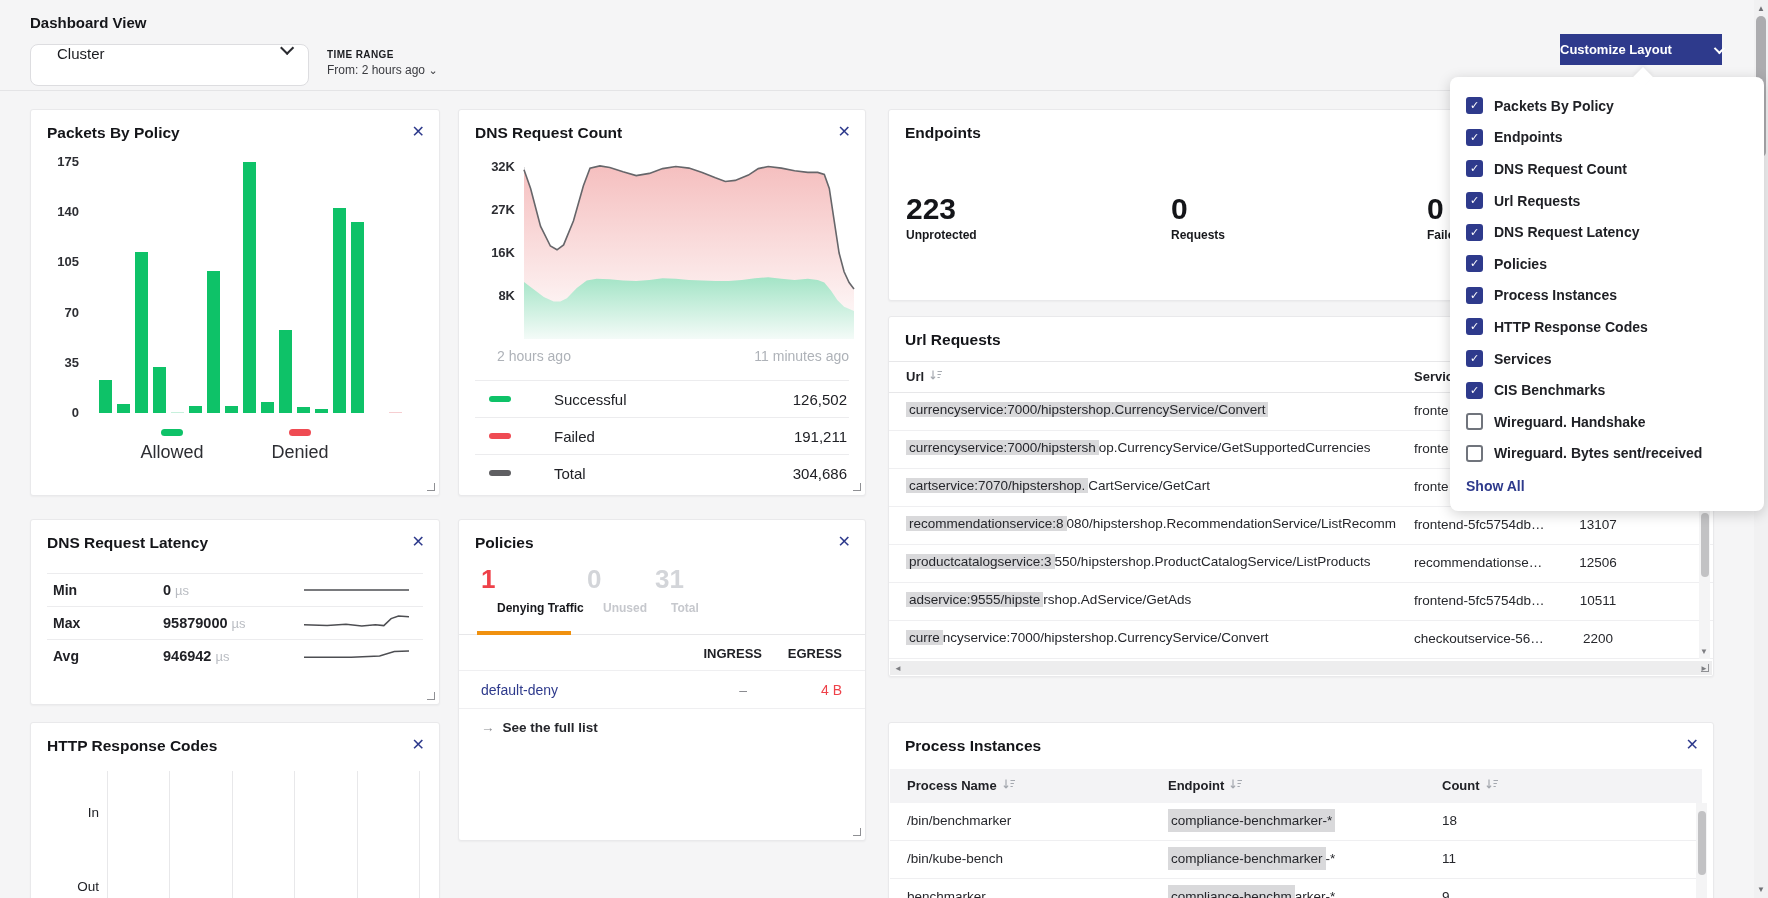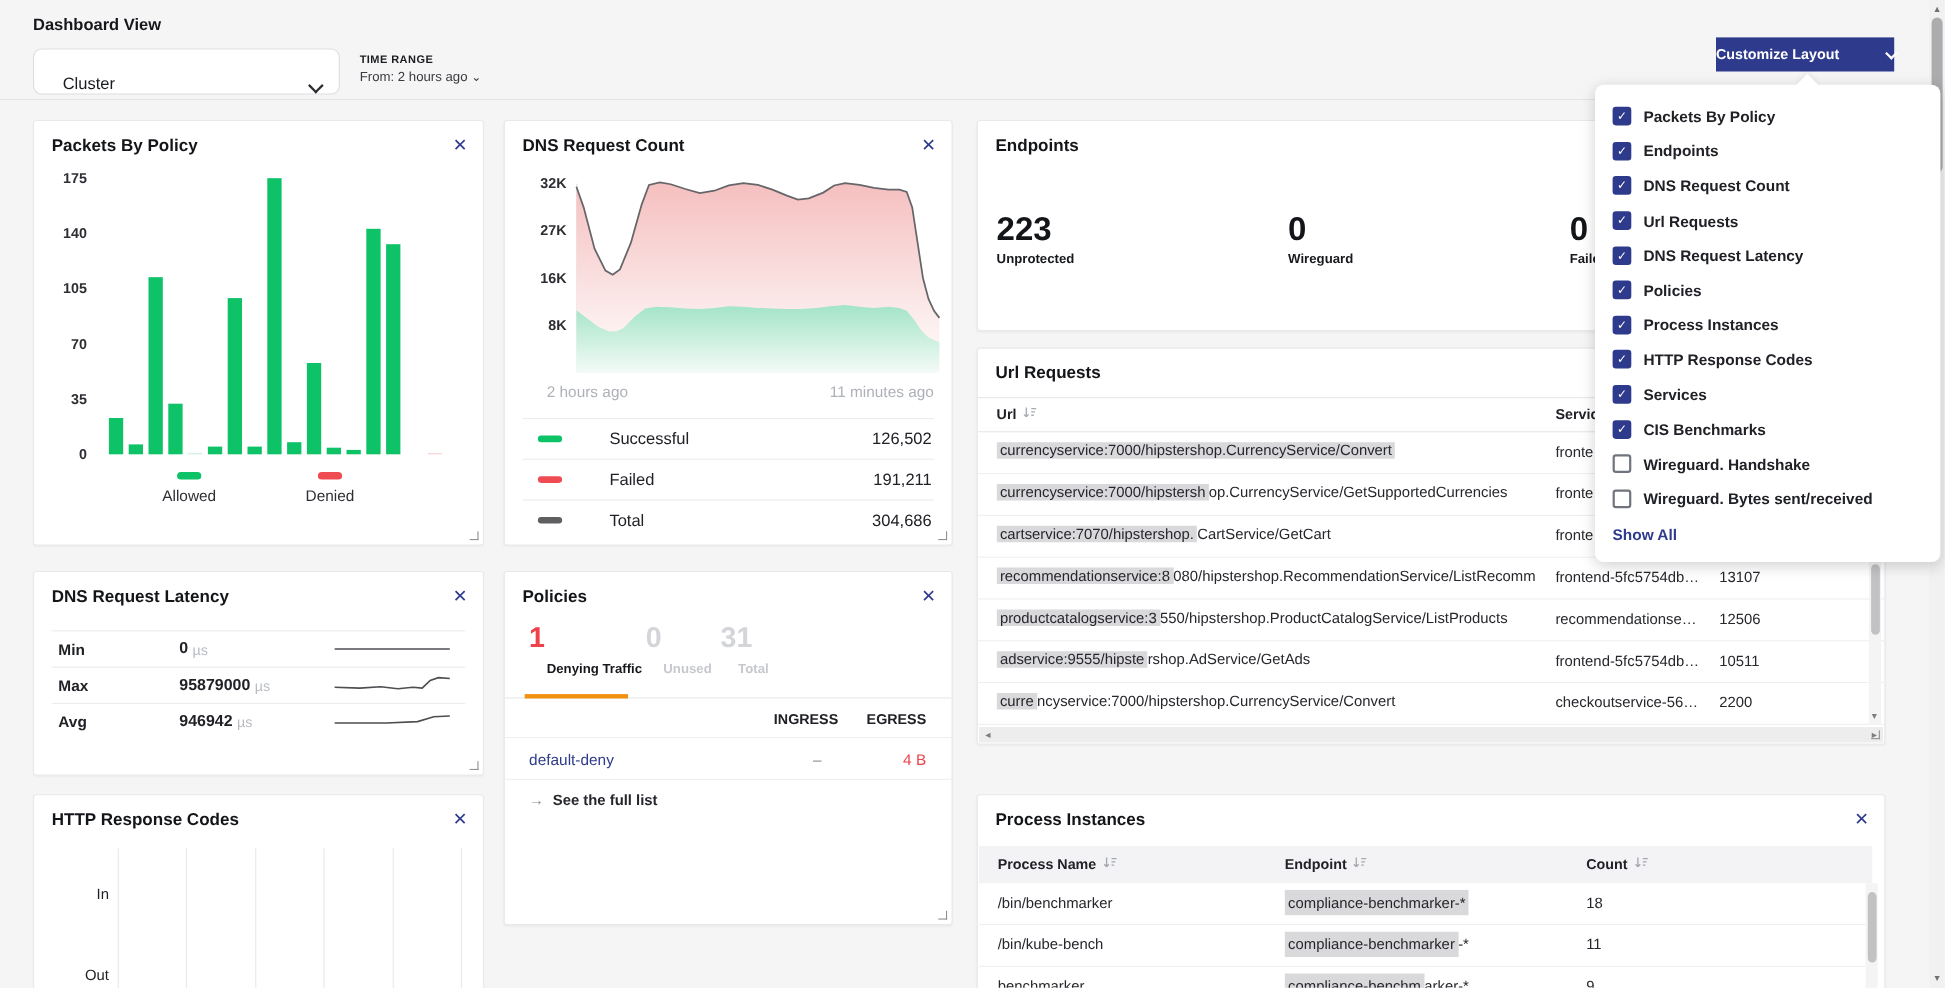--- a/index.html
+++ b/index.html
@@ -3,21 +3,21 @@
 <meta charset="utf-8">
 <style>
   * { margin:0; padding:0; box-sizing:border-box; }
   html,body { width:1768px; height:898px; overflow:hidden; }
   body { background:#f5f5f6; font-family:"Liberation Sans",sans-serif; color:#1b1c20; position:relative; }
   .abs { position:absolute; }
 
   
   #page-title { left:30px; top:14px; font-size:15px; font-weight:700; color:#15161a; }
   #view-select { left:30px; top:44px; width:279px; height:42px; background:#fff; border:1px solid #dddde0;
-                 border-radius:8px; display:flex; align-items:flex-end; padding:0 18px 0 26px; cursor:pointer; }
+                 border-radius:8px; display:flex; align-items:flex-start; padding:0 18px 0 26px; cursor:pointer; }
   #view-select .val { font-size:15px; color:#1b1c20; flex:1; }
   .chev { width:10px; height:10px; border-right:2px solid #2a2b30; border-bottom:2px solid #2a2b30;
           transform:rotate(45deg) translateY(-3px); display:inline-block; }
   #time-range { left:327px; top:49px; }
   #time-range .tr-label { font-size:10px; font-weight:700; letter-spacing:.4px; color:#1b1c20; }
   #time-range .tr-value { font-size:12px; color:#3a3b40; margin-top:3px; }
   #time-range .tr-chev { font-size:11px; color:#3a3b40; }
   #header-divider { left:0; top:90px; width:1768px; height:1px; background:#e4e4e6; }
 
   #customize-btn { left:1560px; top:34px; width:162px; height:31px; background:#2e3a8c; border-radius:0;
@@ -53,21 +53,21 @@
   #card-latency  { left:30px;  top:519px; width:410px; height:186px; }
   #card-policies { left:458px; top:519px; width:408px; height:322px; }
   #card-http     { left:30px;  top:722px; width:410px; height:250px; }
   #card-process  { left:888px; top:722px; width:826px; height:250px; }
 
   
   .ytick { position:absolute; width:48px; text-align:right; font-size:13px; font-weight:600; color:#2d2e33; }
   #pbp-plot { position:absolute; left:60px; top:52px; width:335px; height:251px; }
   #pbp-plot .bar { position:absolute; bottom:0; width:13px; background:#0ec268; }
   .lg-swatch { position:absolute; width:22px; height:7px; border-radius:3.5px; }
-  .lg-label { position:absolute; width:80px; text-align:center; font-size:14px; color:#2d2e33; }
+  .lg-label { position:absolute; width:80px; text-align:center; font-size:18px; color:#2d2e33; }
 
   
   #dns-plot { position:absolute; left:65px; top:57px; width:330px; height:172px; overflow:visible; }
   #dns-axis { position:absolute; left:65px; top:57px; width:1px; height:172px; background:#dcdcde; }
   .xlab { position:absolute; top:238px; font-size:14px; color:#aeb2b8; }
   .leg-row { position:absolute; left:16px; right:16px; height:37px; border-top:1px solid #ececee;
              display:flex; align-items:center; }
   .leg-row .sw { width:22px; height:6px; border-radius:3px; margin-left:14px; }
   .leg-row .nm { font-size:15px; color:#202126; margin-left:43px; flex:1; }
   .leg-row .vl { font-size:15px; color:#202126; margin-right:2px; }
@@ -81,21 +81,21 @@
   .th-txt { font-size:13px; font-weight:700; color:#202126; display:inline-flex; align-items:center; gap:6px; }
   .hl { background:#d9d9db; padding:4px 3px; }
   #url-thead { position:absolute; left:0; top:44px; width:824px; height:32px;
                border-top:1px solid #e7e7e9; border-bottom:1px solid #e7e7e9; }
   #url-rows { position:absolute; left:0; top:76px; width:824px; }
   .url-row { position:relative; height:38px; border-bottom:1px solid #efeff1; }
   .u-url { position:absolute; left:17px; top:9px; width:498px; font-size:13.5px; color:#26272c;
            white-space:nowrap; overflow:hidden; }
   .u-svc { position:absolute; left:525px; top:10px; width:142px; font-size:13.5px; color:#26272c;
            white-space:nowrap; overflow:hidden; }
-  .u-cnt { position:absolute; left:674px; top:10px; width:70px; font-size:13.5px; color:#26272c; }
+  .u-cnt { position:absolute; left:674px; top:10px; width:70px; font-size:13.5px; color:#26272c;text-align:center; }
   .c-url { position:absolute; left:17px; }  .c-svc { position:absolute; left:525px; }  .c-cnt { position:absolute; left:674px; }
   .vscroll { position:absolute; width:11px; background:#f4f4f5; }
   .vthumb { position:absolute; left:1.5px; width:8px; background:#c2c2c4; border-radius:4px; }
   .sarrow { position:absolute; font-size:8px; color:#7d7e82; }
   #url-hscroll { position:absolute; left:1px; top:344px; width:822px; height:14px; background:#ededee; }
 
   
   .lat-row { position:absolute; left:16px; right:16px; height:33px; border-top:1px solid #ececee;
              display:flex; align-items:center; }
   .lat-row .l { width:110px; font-size:14px; font-weight:600; color:#202126; margin-left:6px; }
@@ -305,21 +305,21 @@
 <div class="card" id="card-endpoints">
   <div class="card-title">Endpoints</div>
   <span class="close-x">✕</span>
   <div id="ep-stats">
       <div class="ep-stat" style="left: 17px;">
         <div class="num">223</div>
                  <div class="lbl">Unprotected</div>
       </div>
       <div class="ep-stat" style="left: 282px;">
         <div class="num">0</div>
-                 <div class="lbl">Wireguard</div>
+                 <div class="lbl">Requests</div>
       </div>
       <div class="ep-stat" style="left: 538px;">
         <div class="num">0</div>
                  <div class="lbl">Failed</div>
       </div>
     </div>
   <span class="rz"></span>
 </div>
 
 <div class="card" id="card-url">

